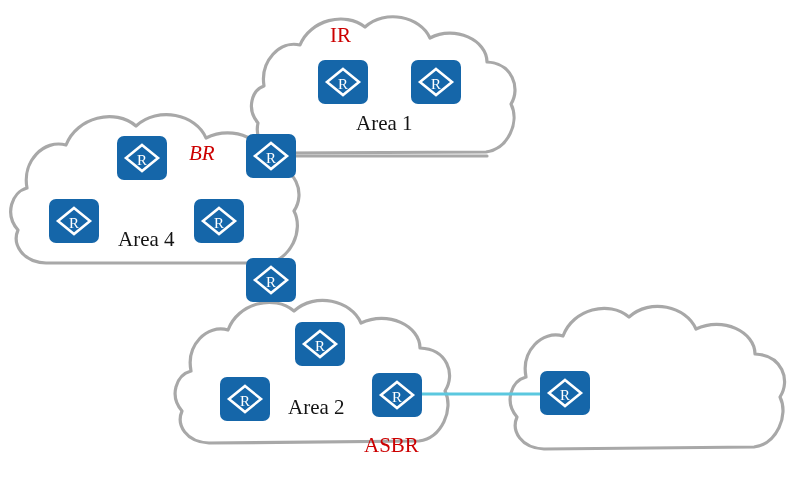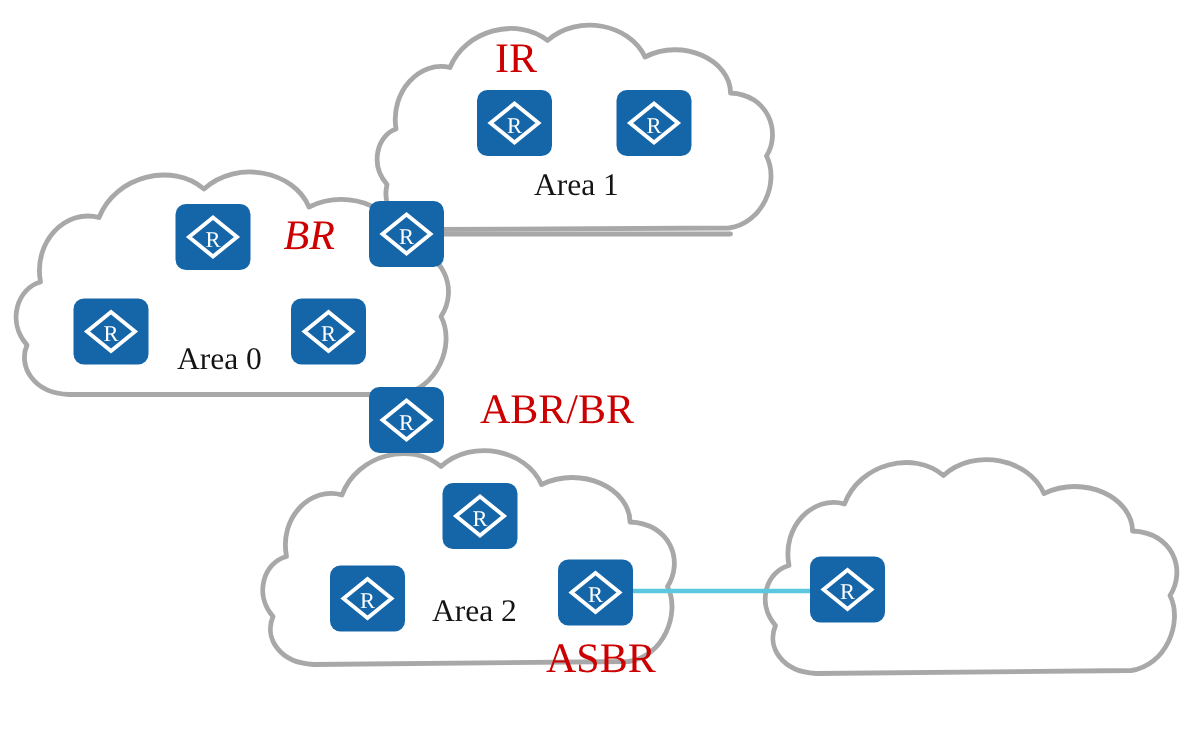--- a/index.html
+++ b/index.html
@@ -52,21 +52,21 @@
     color: #1a1a1a;
     font-size: 21px;
   }
   .label.area {
     font-size: 21px;
     color: #141414;
     text-align: center;
   }
   .label.tag {
     color: #cc0000;
-    font-size: 28px;
+    font-size: 21px;
   }
   .label.wrap {
     white-space: normal;
     width: 74px;
   }
   .label.cjk {
     font-family: "DejaVu Sans", "Liberation Sans", sans-serif;
     font-size: 21px;
     color: #141414;
   }
@@ -204,24 +204,23 @@
     <svg viewBox="0 0 50 44" xmlns="http://www.w3.org/2000/svg">
       <path d="M25 9 L41 22 L25 35 L9 22 Z" fill="none" stroke="#ffffff" stroke-width="2.6"></path>
       <text x="25" y="28.5" font-family="Liberation Serif, serif" font-size="15" fill="#ffffff" text-anchor="middle">R</text>
     </svg>
   </div>
 
   <div class="label tag" style="left:330px; top:24px;">IR</div>
 
   <div class="label tag" style="left:189px; top:142px;font-style:italic;">BR</div>
 
-  <div class="label tag wrap" style="left:320px; top:258px;">ABR/BR</div>
-
-  <div class="label tag" style="left:364px; top:424px;">ASBR</div>
+
+  <div class="label tag" style="left:364px; top:434px;">ASBR</div>
 
   <div class="label area" style="left:356px; top:112px;">Area 1</div>
 
-  <div class="label area" style="left:118px; top:228px;">Area 0</div>
+  <div class="label area" style="left:118px; top:228px;">Area 4</div>
 
   <div class="label area" style="left:288px; top:396px;">Area 2</div>
 
 
 </div>
 
 </body></html>

